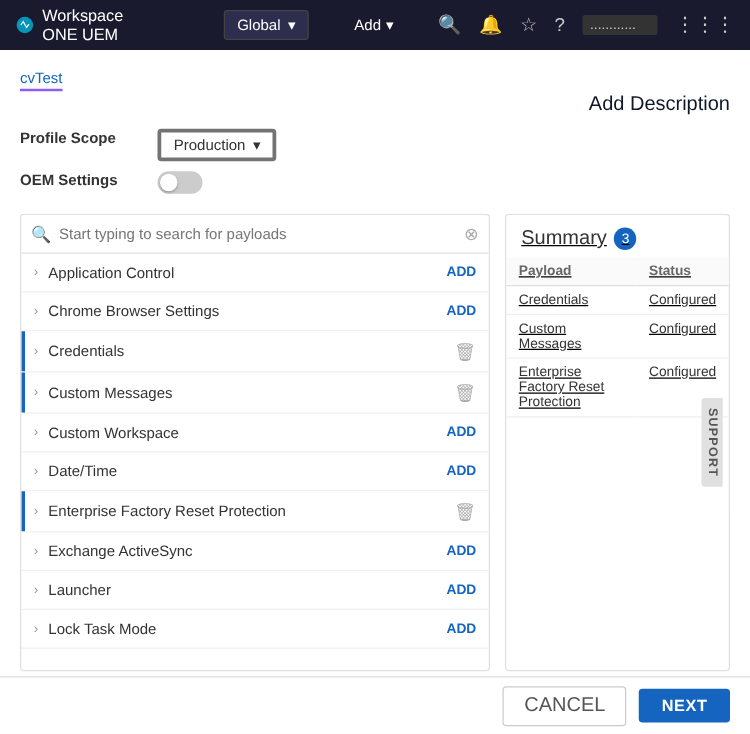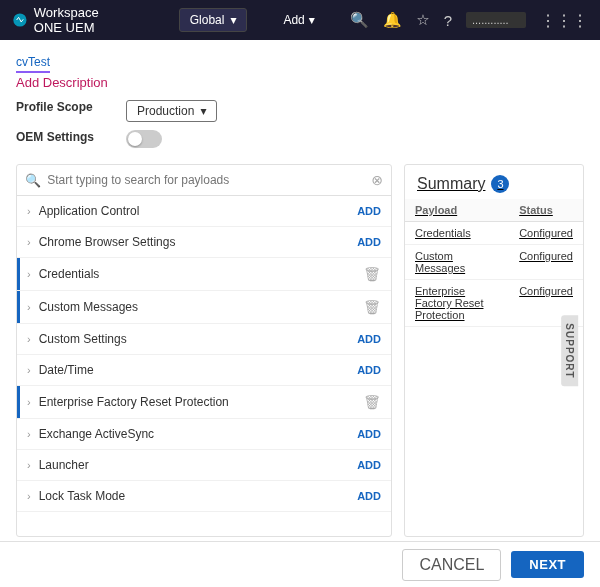--- a/index.html
+++ b/index.html
@@ -80,38 +80,39 @@
     .page-title {
       font-size: 12px;
       color: #1565c0;
       font-weight: 400;
       border-bottom: 2px solid #8b5cf6;
       display: inline-block;
       padding-bottom: 2px;
       margin-bottom: 2px;
     }
     .add-description {
-      color: #be185d;
-      font-size: 13px;
+      color: #0f172a;
+      font-size: 16px;
       margin-bottom: 10px;
+      text-align: right;
     }
 
     
     .form-row {
       display: flex;
       margin-bottom: 8px;
     }
     .form-label {
       font-size: 12px;
       font-weight: 600;
       color: #333;
       width: 110px;
     }
     .profile-scope-btn {
-      border: 1px solid #737373;
+      border: 3px solid #737373;
       border-radius: 3px;
       padding: 3px 10px;
       font-size: 12px;
       display: flex;
       align-items: center;
       gap: 6px;
       cursor: pointer;
       background: white;
       color: #333;
     }
@@ -389,21 +390,21 @@
             <span class="payload-name">Credentials</span>
             <span class="delete-icon">🗑</span>
           </div>
           <div class="payload-item has-indicator">
             <span class="chevron-right">›</span>
             <span class="payload-name">Custom Messages</span>
             <span class="delete-icon">🗑</span>
           </div>
           <div class="payload-item">
             <span class="chevron-right">›</span>
-            <span class="payload-name">Custom Settings</span>
+            <span class="payload-name">Custom Workspace</span>
             <span class="add-link">ADD</span>
           </div>
           <div class="payload-item">
             <span class="chevron-right">›</span>
             <span class="payload-name">Date/Time</span>
             <span class="add-link">ADD</span>
           </div>
           <div class="payload-item has-indicator">
             <span class="chevron-right">›</span>
             <span class="payload-name">Enterprise Factory Reset Protection</span>

